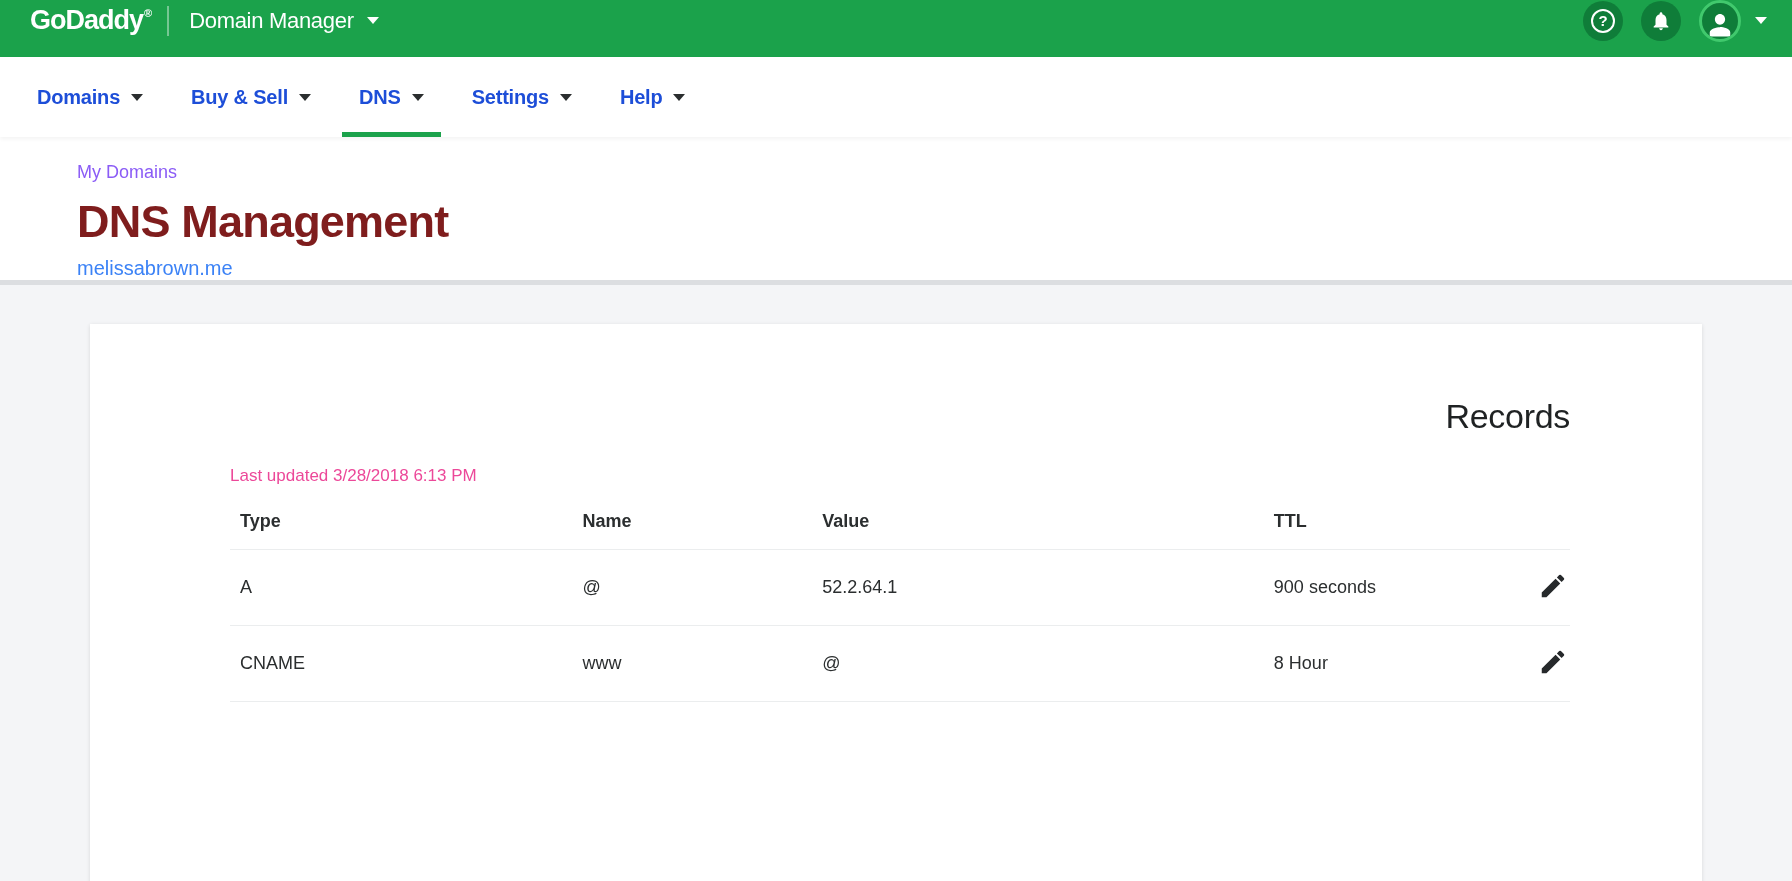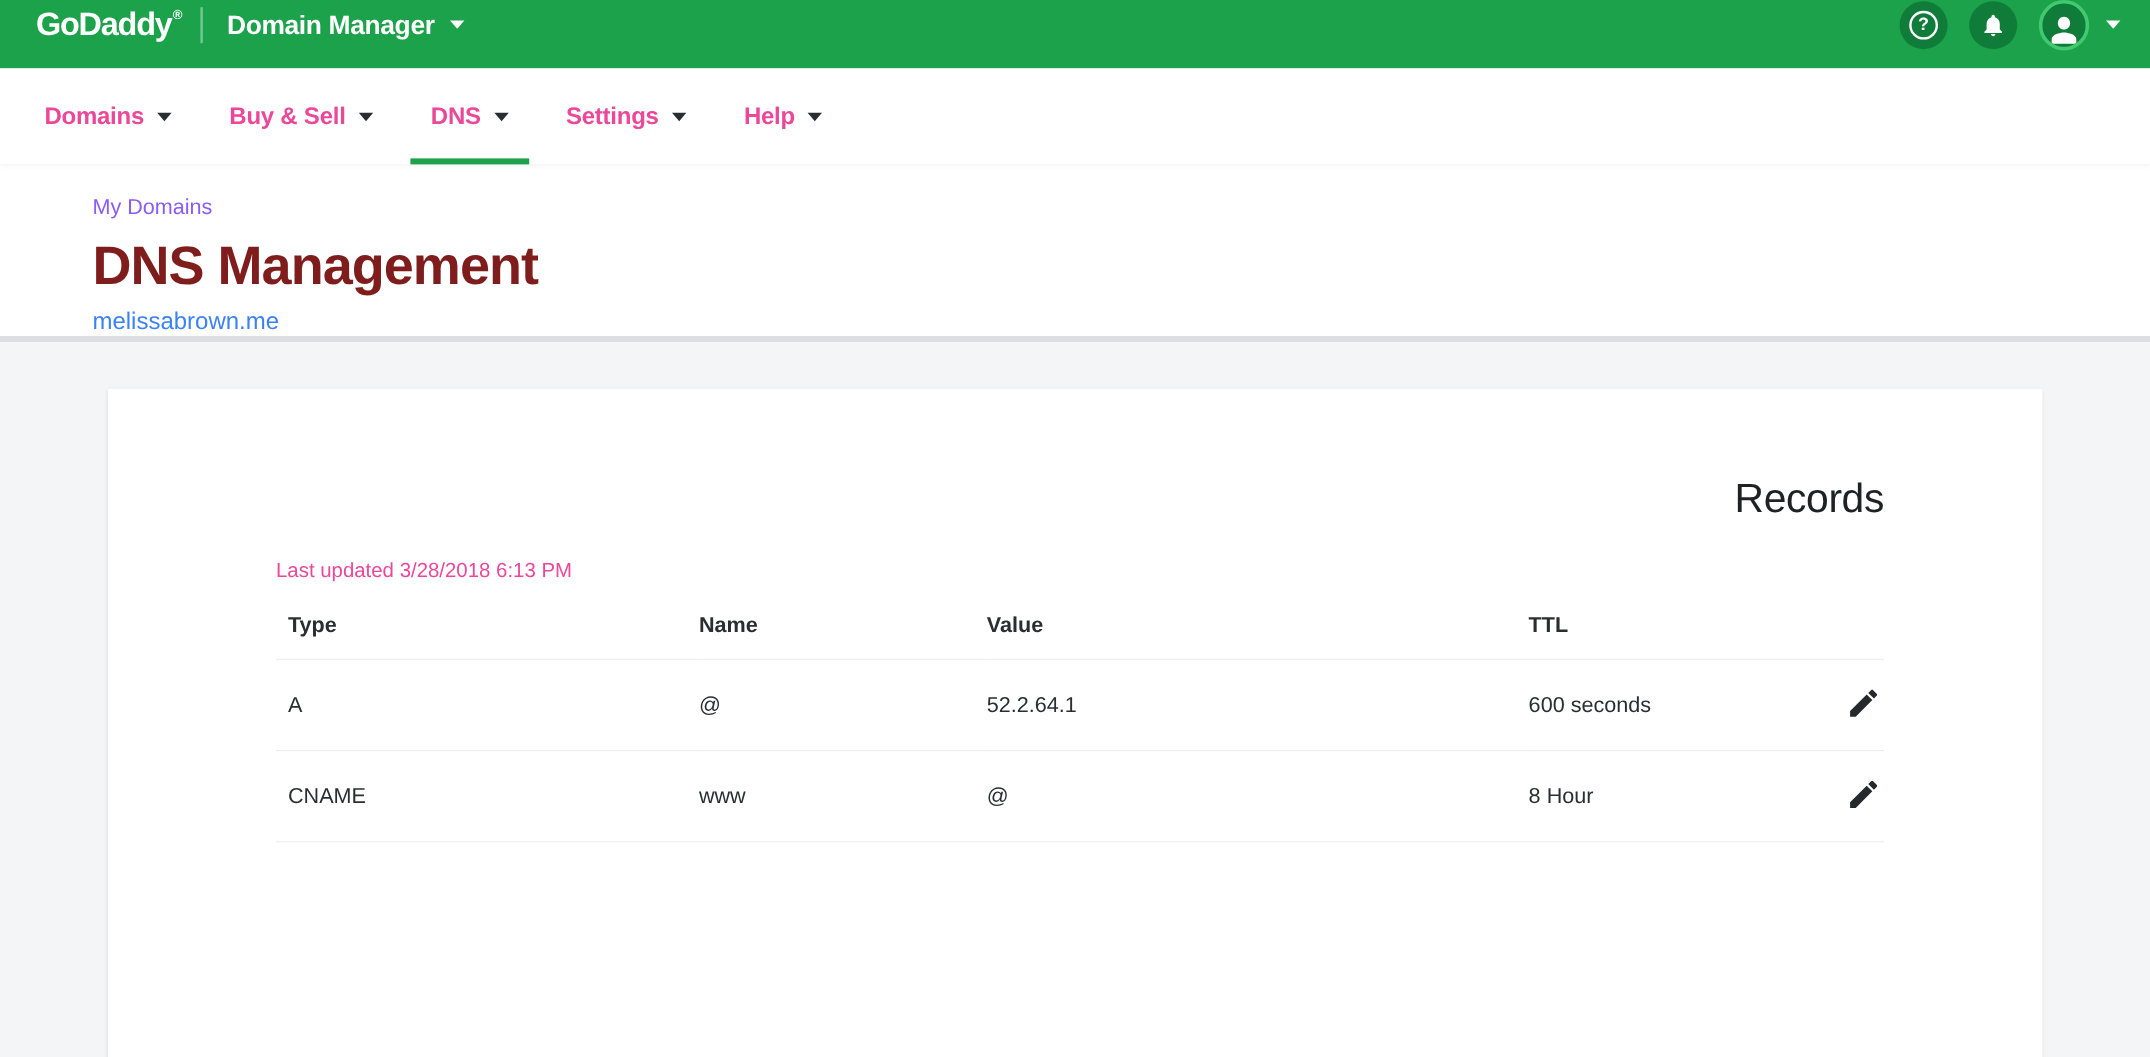--- a/index.html
+++ b/index.html
@@ -15,21 +15,21 @@
     height:57px; background:#1ba24b; flex:0 0 57px;
     display:flex; align-items:center; padding:0 25px 16px 30px;
   }
   .logo {
     color:#fff; font-weight:700; font-size:27px; letter-spacing:-1px;
     cursor:pointer; display:flex; align-items:flex-start; line-height:1;
   }
   .logo sup { font-size:11px; font-weight:700; margin-top:1px; margin-left:1px; }
   .topbar-sep { width:2px; height:30px; background:rgba(255,255,255,.4); margin:0 20px 0 16px; }
   .app-switcher { display:flex; align-items:center; gap:13px; cursor:pointer; }
-  .app-title { color:#fff; font-weight:700; font-size:22px; letter-spacing:-.3px; }
+  .app-title { color:#fff; font-weight:400; font-size:22px; letter-spacing:-.3px; }
   .caret { width:0; height:0; border-left:7px solid transparent; border-right:7px solid transparent; border-top:8px solid #fff; }
   .caret.dark { border-left-width:6px; border-right-width:6px; border-top:7px solid #2b2e2f; }
   .caret.sm { border-left-width:6px; border-right-width:6px; border-top-width:7px; }
   .topbar-right { margin-left:auto; display:flex; align-items:center; gap:18px; }
   .tb-circle {
     width:40px; height:40px; border-radius:50%; background:#0f7d39; border:none;
     display:flex; align-items:center; justify-content:center; cursor:pointer; padding:0;
   }
   .help-ring {
     width:24px; height:24px; border-radius:50%; border:2.5px solid #fff;
@@ -44,21 +44,21 @@
   .topbar-right .caret { margin-left:-4px; }
 
   
   .nav {
     height:80px; background:#fff; flex:0 0 80px;
     display:flex; align-items:stretch; padding-left:20px; gap:14px;
     box-shadow:0 2px 4px rgba(0,0,0,.05); position:relative; z-index:2;
   }
   .nav-item {
     display:flex; align-items:center; gap:11px; padding:0 17px;
-    font-size:20px; font-weight:700; color:#ec4899; letter-spacing:-.2px;
+    font-size:20px; font-weight:700; color:#1d4ed8; letter-spacing:-.2px;
     cursor:pointer; position:relative;
   }
   .nav-item.active::after {
     content:""; position:absolute; left:0; right:0; bottom:0; height:5px; background:#1ba24b;
   }
 
   
   .hero { background:#fff; padding:25px 0 0 77px; height:206px; }
   .breadcrumb { color:#8b5cf6; font-size:18px; cursor:pointer; display:inline-block; }
   .page-title { font-size:45px; font-weight:700; color:#7f1d1d; letter-spacing:-.8px; margin-top:13px; }
@@ -169,21 +169,21 @@
           <th>Value</th>
           <th>TTL</th>
           <th></th>
         </tr>
       </thead>
       <tbody>
         <tr>
           <td>A</td>
           <td>@</td>
           <td>52.2.64.1</td>
-          <td>600 seconds</td>
+          <td>900 seconds</td>
           <td class="edit-cell">
             <button class="edit-btn">
               <svg width="30" height="30" viewBox="0 0 24 24">
                 <path fill="#26292b" d="M3 17.25V21h3.75L17.81 9.94l-3.75-3.75L3 17.25zM20.71 7.04c.39-.39.39-1.02 0-1.41l-2.34-2.34a.9959.9959 0 0 0-1.41 0l-1.83 1.83 3.75 3.75 1.83-1.83z"></path>
               </svg>
             </button>
           </td>
         </tr>
         <tr>
           <td>CNAME</td>

